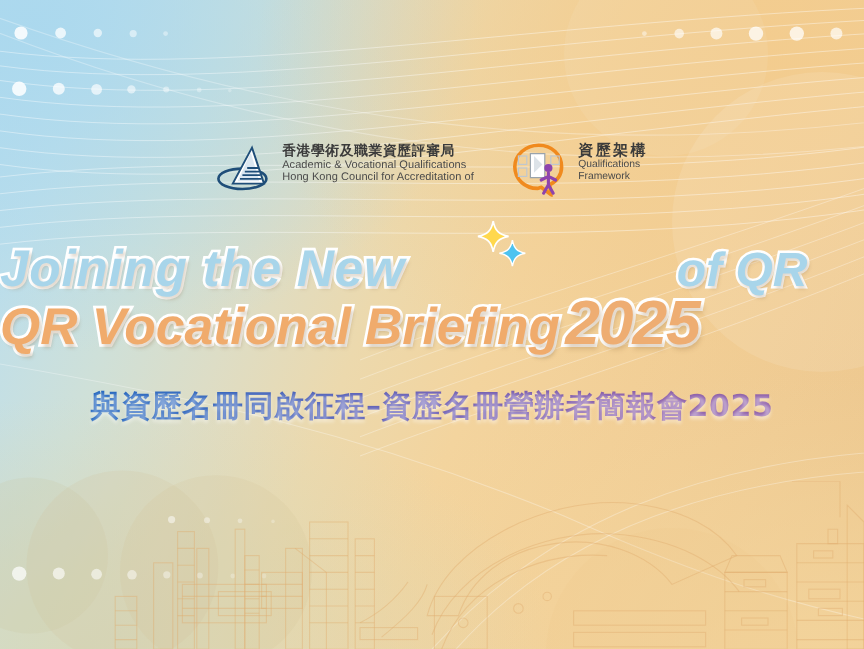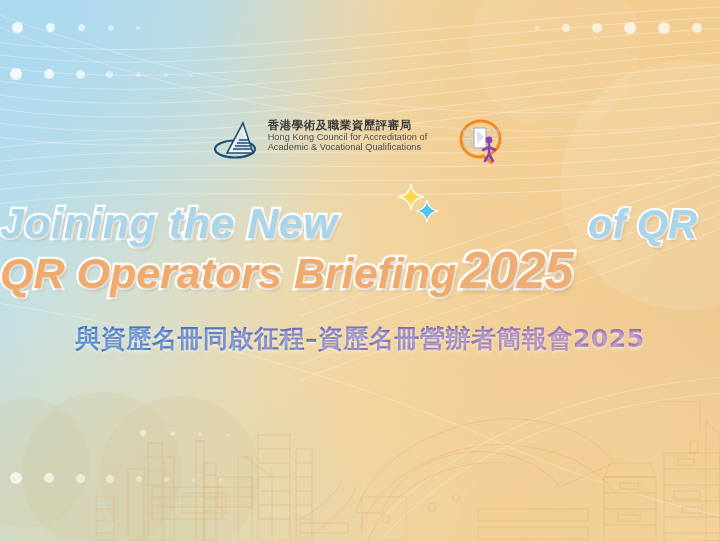--- a/index.html
+++ b/index.html
@@ -132,21 +132,20 @@
     -webkit-background-clip: text;
     background-clip: text;
     color: transparent;
     vertical-align: baseline;
     position: relative;
   }
   .journey-holder {
     position: relative;
     display: inline-block;
     vertical-align: baseline;
-    margin-left: 24px;
   }
   .journey-stroke {
     position: absolute;
     left: 0; top: 0;
     font-size: 56px;
     font-style: italic;
     font-weight: bold;
     color: transparent;
     -webkit-text-stroke: 5px #ffffff;
     text-shadow: 2px 3px 3px rgba(150,120,80,.3);
@@ -399,40 +398,45 @@
         <path d="M29,8 L18,32 L36,32 Z" fill="#dbe7f1" stroke="none"></path>
         <g stroke="#1f4e79" stroke-width="1.5" fill="none">
           <path d="M20,30 h18"></path>
           <path d="M22,27 h15"></path>
           <path d="M24,24 h12"></path>
           <path d="M26,21 h9"></path>
         </g>
       </svg>
       <div class="hkcaavq-text">
         <div class="hk-zh">香港學術及職業資歷評審局</div>
+        <div class="hk-en">Academic &amp; Vocational Qualifications</div>
         <div class="hk-en">Hong Kong Council for Accreditation of</div>
-        <div class="hk-en">Academic &amp; Vocational Qualifications</div>
       </div>
     </div>
 
     <div class="logo-block">
       <svg class="logo-mark" width="52" height="46" viewBox="0 0 52 46">
         <path d="M26,3 C37,3 45,11 45,21 C45,28 41,33 35,36 L36,44 L28,38 C27,38 26,39 25,39 C14,39 6,31 6,21 C6,11 15,3 26,3 Z" fill="none" stroke="#f08a1e" stroke-width="3"></path>
         <g stroke="#bfc7cf" stroke-width="1" fill="none">
           <rect x="9" y="12" width="7" height="7"></rect>
           <rect x="9" y="22" width="7" height="7"></rect>
           <rect x="36" y="12" width="7" height="7"></rect>
         </g>
         <path d="M19,10 L31,10 L31,30 L19,30 Z" fill="#ffffff" stroke="#9aa4ad" stroke-width="1"></path>
         <path d="M22,12 L29,19 L22,26 Z" fill="#dde3e8" stroke="none"></path>
         <g>
           <circle cx="34" cy="22" r="3.4" fill="#8e44ad"></circle>
           <path d="M34,26 L34,36 M34,29 L28,32 M34,29 L40,32 M34,36 L30,43 M34,36 L38,43" stroke="#8e44ad" stroke-width="2.6" fill="none" stroke-linecap="round"></path>
         </g>
       </svg>
+      <div class="qf-text">
+        <div class="qf-zh">資歷架構</div>
+        <div class="qf-en">Qualifications</div>
+        <div class="qf-en">Framework</div>
+      </div>
     </div>
 
   </div>
 
   <div class="headline-wrap">
 
     <div class="line1">
       <span class="t-joining">Joining the New</span>
       <span class="journey-holder">
         <span class="journey-stroke">Journey</span>
@@ -442,21 +446,21 @@
 
       <svg class="sparkle" style="left:398px; top:-2px;" width="26" height="26" viewBox="0 0 26 26">
         <path d="M13,0 C14.4,8.2 17.8,11.6 26,13 C17.8,14.4 14.4,17.8 13,26 C11.6,17.8 8.2,14.4 0,13 C8.2,11.6 11.6,8.2 13,0 Z" fill="#ffd84d" stroke="#ffffff" stroke-width="1.4"></path>
       </svg>
       <svg class="sparkle" style="left:416px; top:14px;" width="22" height="22" viewBox="0 0 26 26">
         <path d="M13,0 C14.4,8.2 17.8,11.6 26,13 C17.8,14.4 14.4,17.8 13,26 C11.6,17.8 8.2,14.4 0,13 C8.2,11.6 11.6,8.2 13,0 Z" fill="#4ec3f0" stroke="#ffffff" stroke-width="1.4"></path>
       </svg>
     </div>
 
     <div class="line2">
-      <span class="t-ops">QR Operators Briefing</span>
+      <span class="t-ops">QR Vocational Briefing</span>
       <span class="t-2025">2025</span>
     </div>
 
   </div>
 
   <div class="subtitle">與資歷名冊同啟征程–資歷名冊營辦者簡報會2025</div>
 
 
 </div>
 

